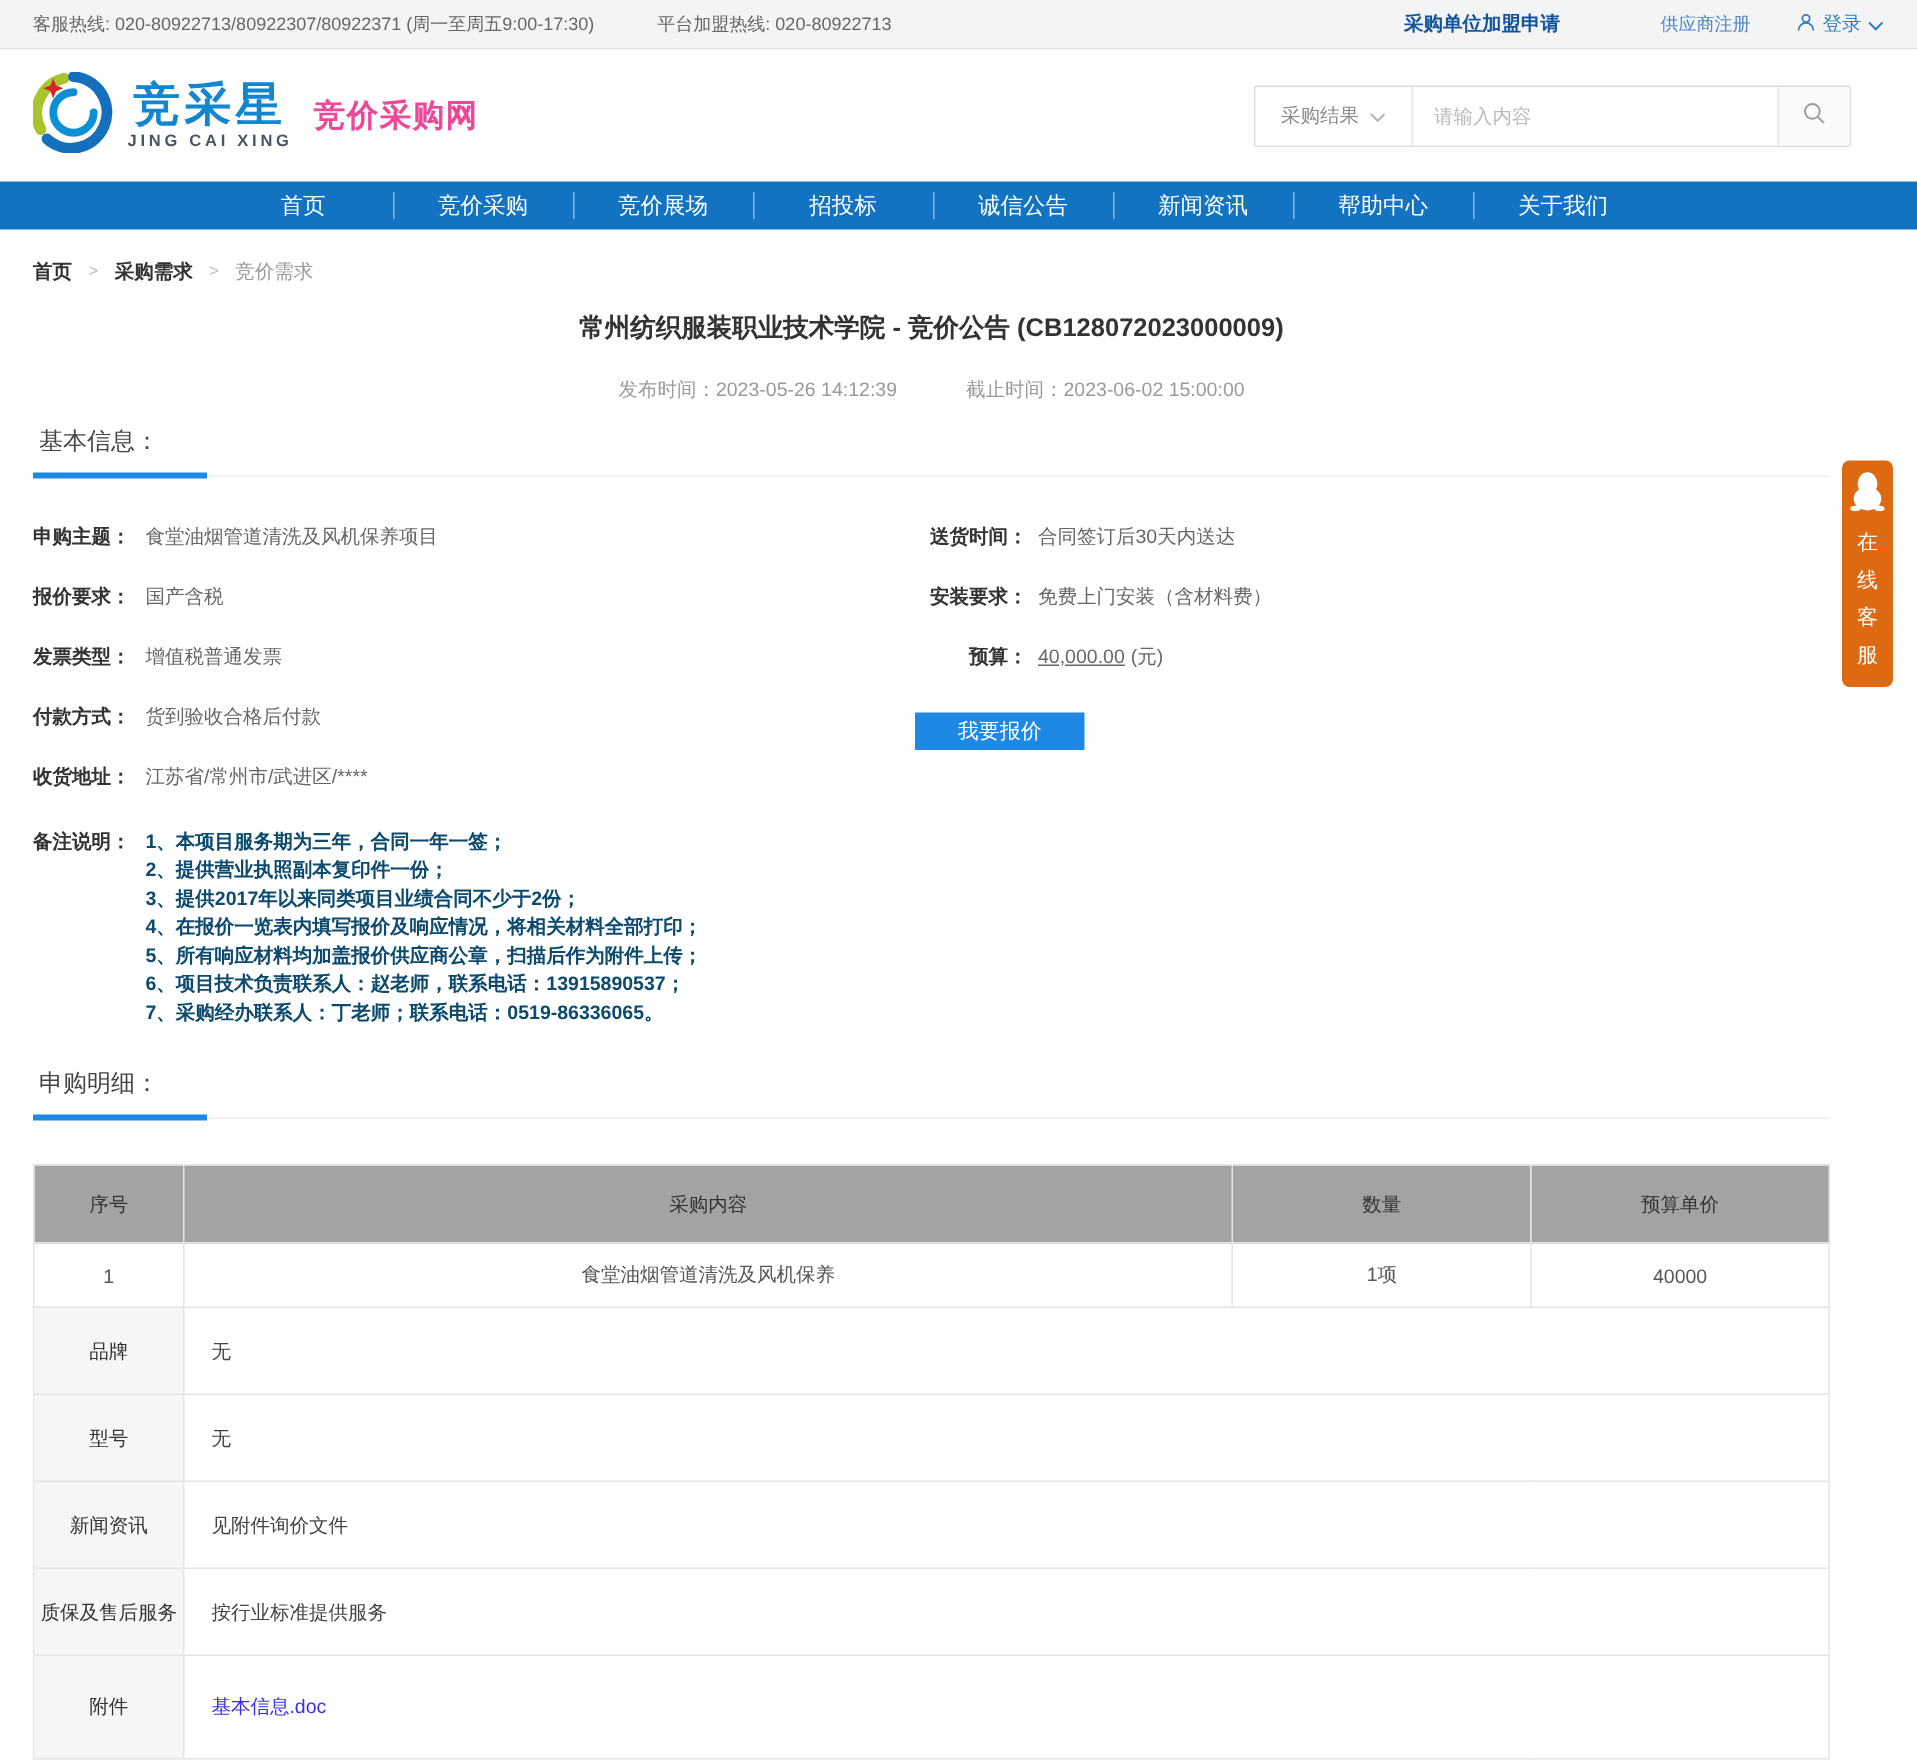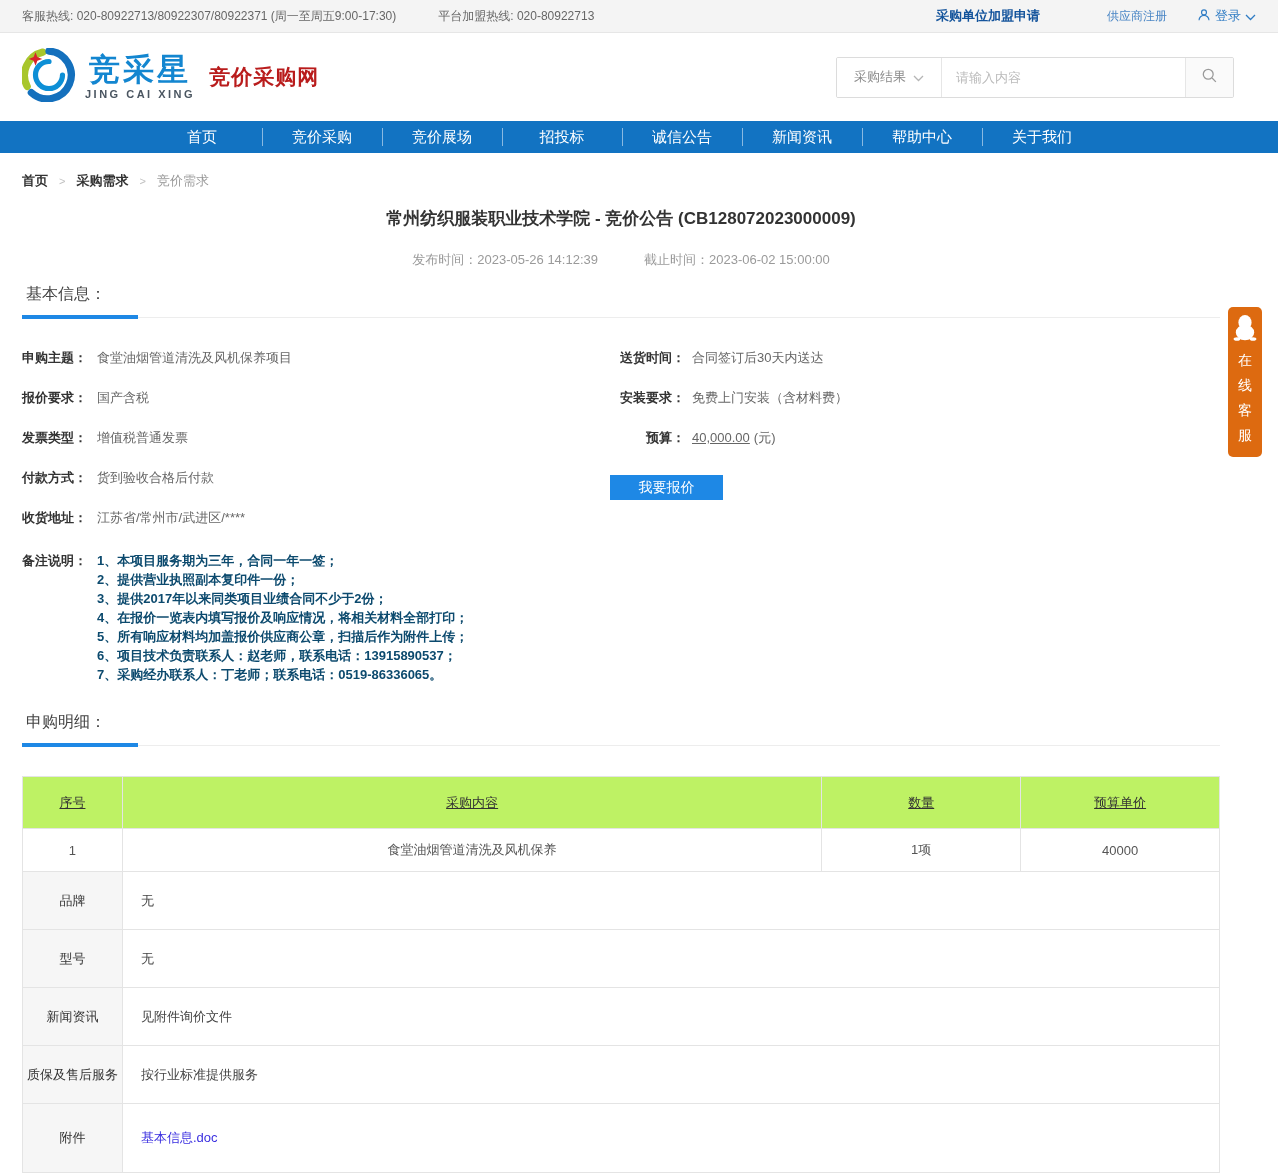--- a/index.html
+++ b/index.html
@@ -16,21 +16,21 @@
   .join-link { color: #14549c; font-weight: bold; font-size: 13px; }
   .register-link { color: #4a86c5; margin-left: 37px; }
   .login-link { color: #2f7cc4; display: flex; align-items: center; gap: 4px; font-size: 13px; }
 
   
   .header { height: 88px; display: flex; align-items: center; padding: 0 44px 0 22px; background: #fff; }
   .logo { display: flex; align-items: center; gap: 9px; }
   .logo-text { display: flex; flex-direction: column; line-height: 1; }
   .logo-cn { font-size: 31px; font-weight: bold; color: #1386d0; letter-spacing: 3px; text-align: center; }
   .logo-en { font-size: 11px; font-weight: bold; color: #4a5560; letter-spacing: 2.5px; margin-top: 4px; }
-  .site-name { font-size: 21px; color: #b91c1c; font-weight: 600; margin-left: 14px; letter-spacing: 1px; }
+  .site-name { font-size: 21px; color: #ec4899; font-weight: 600; margin-left: 14px; letter-spacing: 1px; }
   .search-group { margin-left: auto; display: flex; height: 41px; border: 1px solid #dcdcdc; border-radius: 2px; overflow: hidden; }
   .search-select { width: 105px; display: flex; align-items: center; justify-content: center; gap: 7px;
     font-size: 13px; color: #8a8a8a; border-right: 1px solid #e6e6e6; cursor: pointer; background: #fff; }
   .search-input { width: 243px; border: none; outline: none; padding: 0 14px; font-size: 13px; color: #333;
     font-family: "Liberation Sans", sans-serif; }
   .search-input::placeholder { color: #bbb; }
   .search-btn { width: 48px; background: #fafafa; border: none; border-left: 1px solid #e6e6e6;
     display: flex; align-items: center; justify-content: center; cursor: pointer; }
 
   
@@ -71,21 +71,21 @@
   .remark { display: flex; font-size: 13px; margin-top: 0; }
   .remark-label { width: 75px; font-weight: bold; color: #333; flex-shrink: 0; line-height: 19px; }
   .remark-lines div { color: #0c4a6e; line-height: 19px; font-weight: bold; }
 
   .section-2 { margin-top: 28px; }
 
   
   .detail-table { width: 1198px; margin-top: 30px; border-collapse: collapse; font-size: 13px;
     text-align: center; color: #555; }
   .detail-table th, .detail-table td { border: 1px solid #e4e4e4; }
-  .detail-table thead th { height: 52px; background: #bef264; font-weight: normal; color: #333; text-decoration: underline; }
+  .detail-table thead th { height: 52px; background: #a3a3a3; font-weight: normal; color: #333; }
   .data-row td { height: 43px; }
   .attr-row .attr-label { width: 100px; height: 58px; background: #f6f6f6; color: #333; }
   .attr-row .attr-value { text-align: left; padding-left: 18px; color: #444; }
   .attr-row-last .attr-label { height: 69px; }
   .attachment-link { color: #3a2fe0; }
 
   
   .cs-widget { position: absolute; top: 307px; right: 16px; width: 34px; background: #dd6a10;
     border-radius: 5px; padding: 7px 0 12px; display: flex; flex-direction: column; align-items: center;
     gap: 5px; cursor: pointer; }

